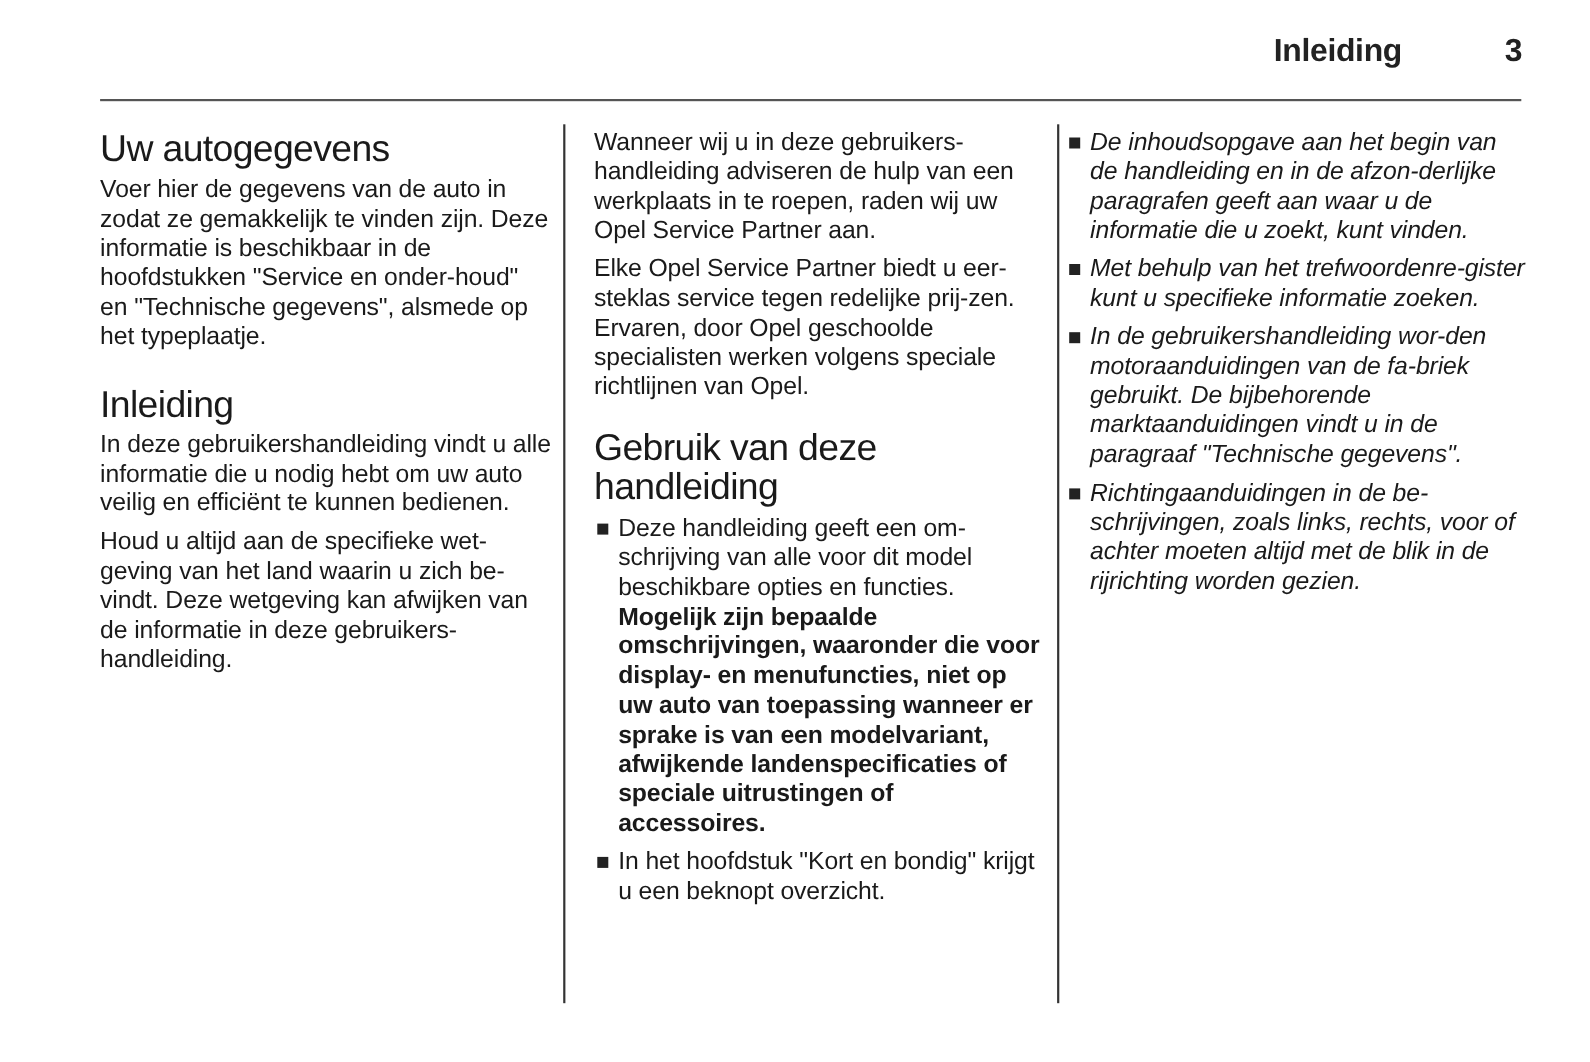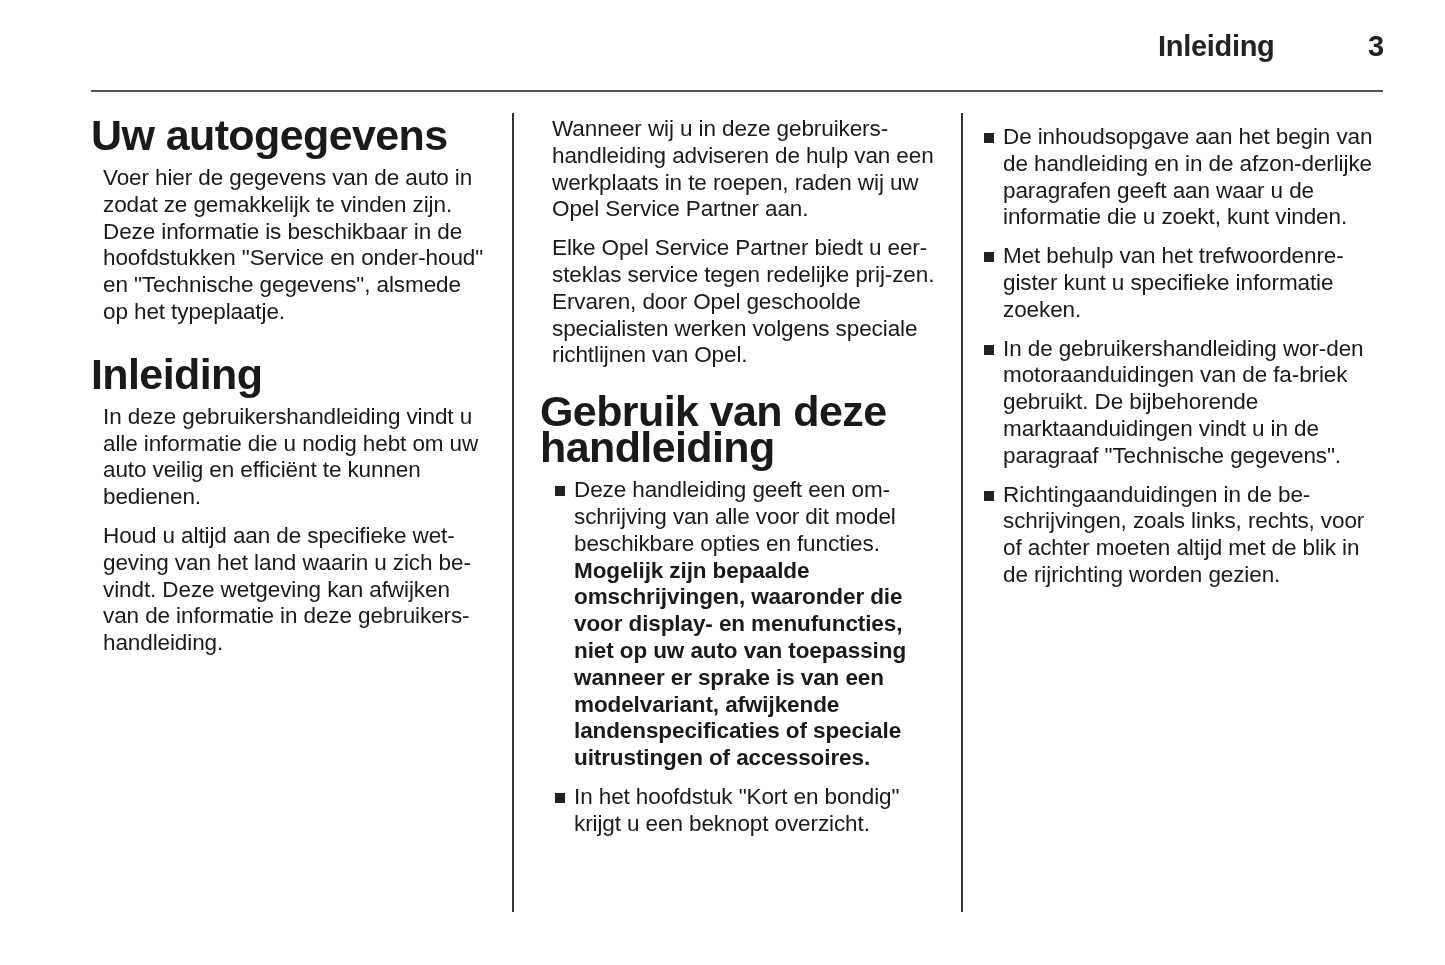--- a/index.html
+++ b/index.html
@@ -15,27 +15,27 @@
     position: absolute; top: 30px; left: 1368px;
     font-size: 29px; font-weight: bold; color: #222;
   }
   .hdr-rule {
     position: absolute; top: 90px; left: 91px; width: 1292px; height: 2px; background: #555;
   }
   .vline { position: absolute; width: 2px; background: #333; }
   .col { position: absolute; top: 112px; }
   .col1 { left: 91px; width: 410px; }
   .col2 { left: 540px; width: 410px; }
-  .col3 { left: 990px; width: 400px; }
+  .col3 { left: 990px; width: 400px; font-style: italic; }
   h2 {
-    margin: 0; font-size: 43px; font-weight: bold; letter-spacing: -0.6px;
+    margin: 0; font-size: 34px; font-weight: normal; letter-spacing: -0.6px;
     line-height: 36px; color: #1a1a1a;
   }
   p, li {
-    margin: 12px; font-size: 22.5px; line-height: 26.8px; letter-spacing: -0.1px;
+    margin: 0; font-size: 22.5px; line-height: 26.8px; letter-spacing: -0.1px;
   }
   p + p { margin-top: 8px; }
   .h-uw { margin-top: 5px; margin-bottom: 6px; }
   .h-inl { margin-top: 30px; margin-bottom: 5px; }
   .h-geb { margin-top: 24px; margin-bottom: 6px; }
   ul { list-style: none; margin: 0; padding: 0; }
   ul li { position: relative; padding-left: 22px; }
   ul li + li { margin-top: 8px; }
   ul li::before {
     content: ""; position: absolute; left: 3px; top: 9px;

